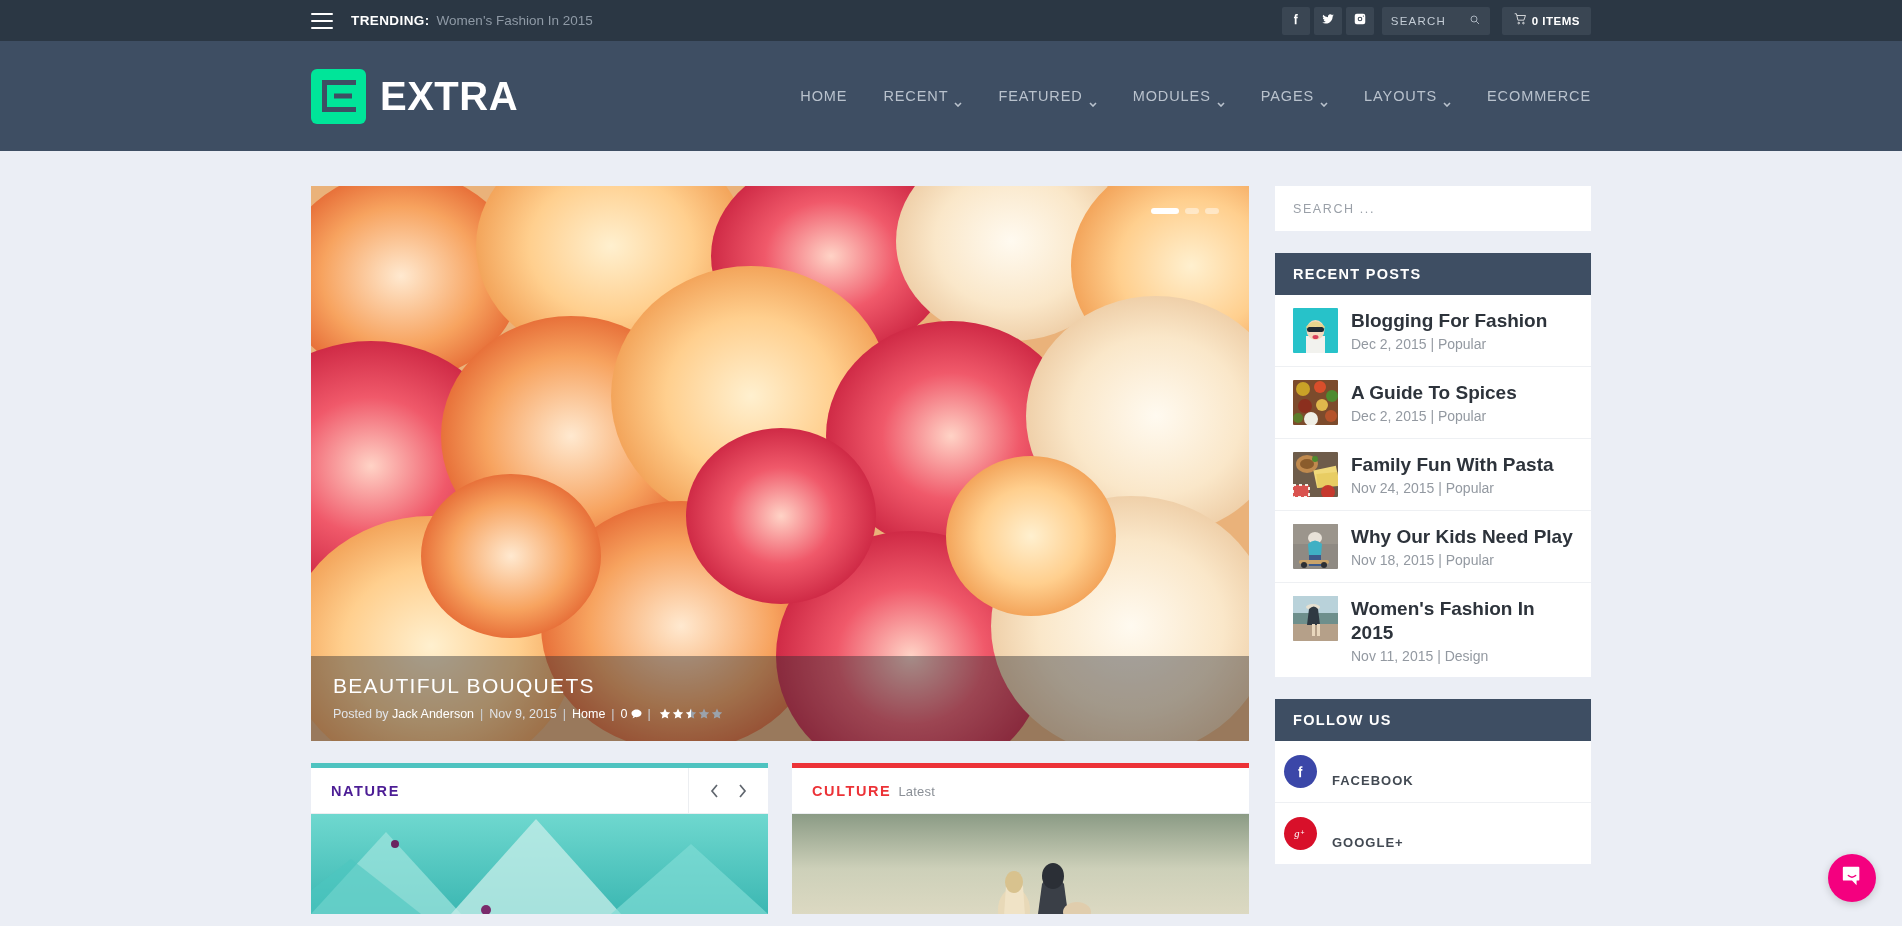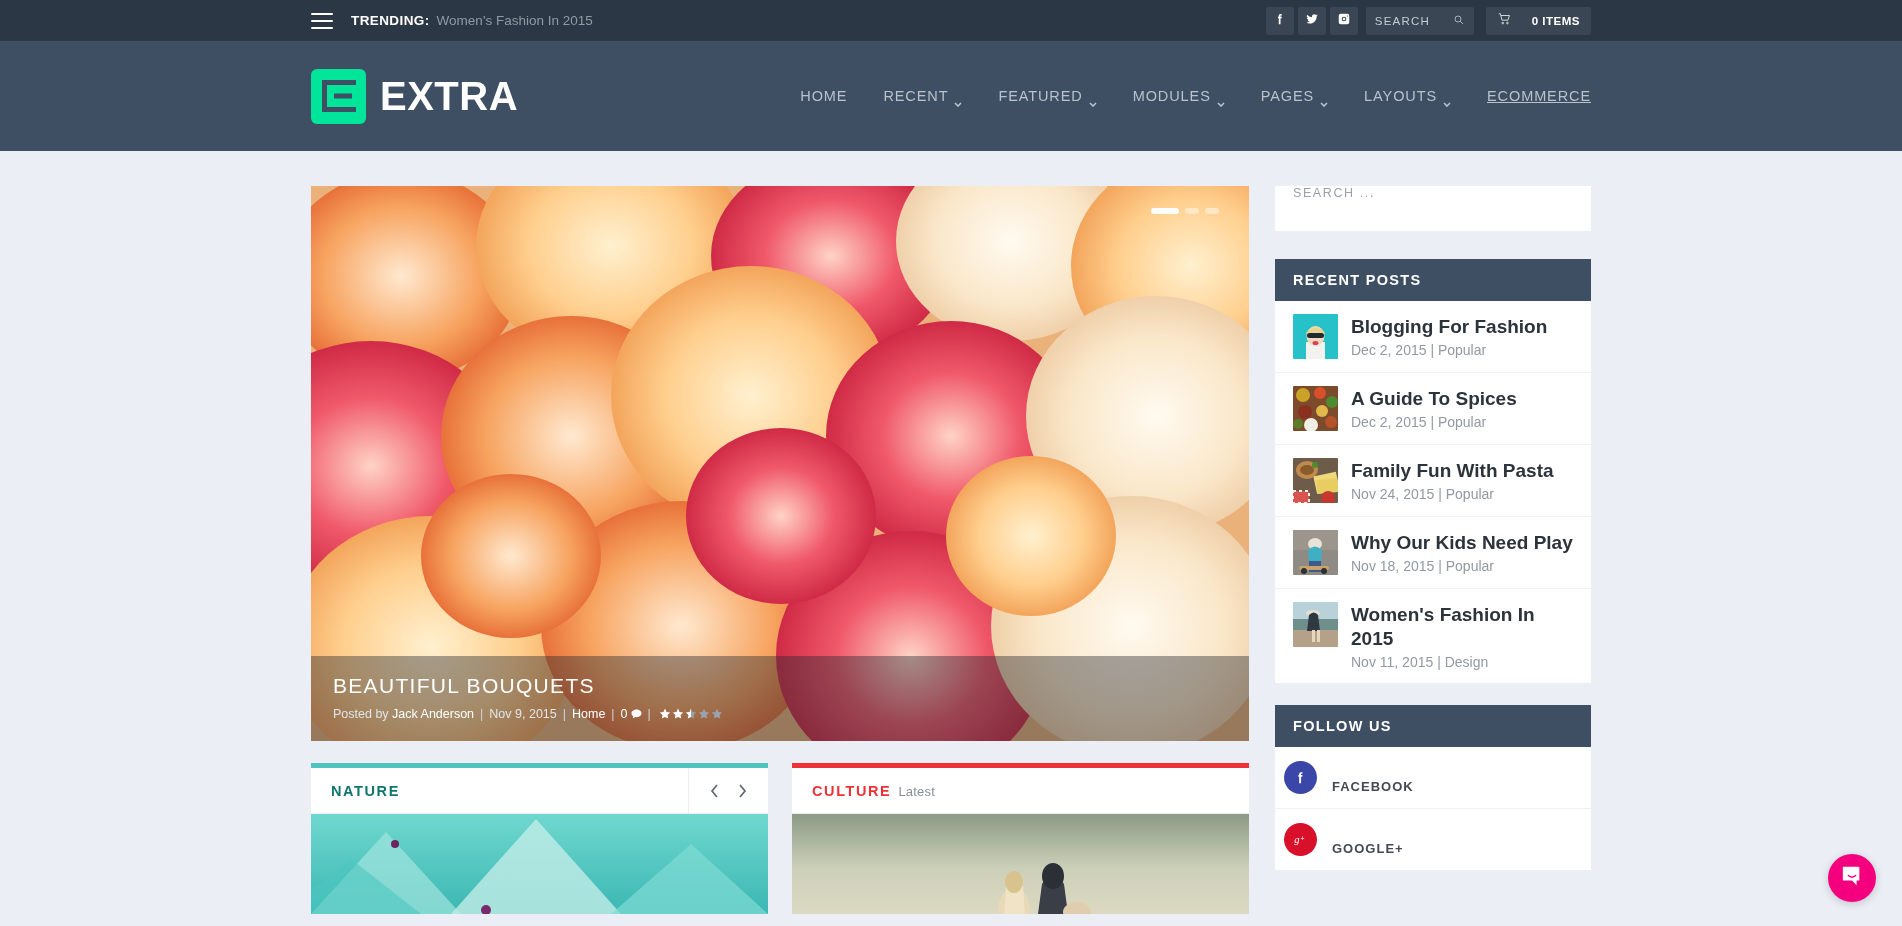--- a/index.html
+++ b/index.html
@@ -45,21 +45,21 @@
     width: 108px; height: 28px; background: #3a4653; border-radius: 2px;
     display: flex; align-items: center; justify-content: space-between;
     padding: 0 9px; margin-left: 4px; cursor: text;
   }
   .search-box .s-text {
     color: #c3ccd5; font-size: 11.5px; letter-spacing: 1.2px; font-weight: 500;
   }
   .search-box svg { width: 12px; height: 12px; stroke: #c3ccd5; fill: none; stroke-width: 1.6; }
   .cart-box {
     height: 28px; background: #3a4653; border-radius: 2px;
-    display: flex; align-items: center; gap: 20px;
+    display: flex; align-items: center; gap: 4px;
     padding: 0 11px; margin-left: 8px; cursor: pointer;
   }
   .cart-box svg { width: 15px; height: 14px; stroke: #ffffff; fill: none; stroke-width: 1.3; }
   .cart-box .c-text { color: #ffffff; font-size: 11.5px; font-weight: bold; letter-spacing: .5px; }
 
   
   .header { height: 110px; background: #3e4e63; }
   .header-inner {
     width: 1280px; margin: 0 auto; height: 110px;
     display: flex; align-items: center;
@@ -73,21 +73,21 @@
   .logo-text {
     color: #ffffff; font-size: 40px; font-weight: bold;
     letter-spacing: .5px; line-height: 1;
   }
   .nav { margin-left: auto; display: flex; align-items: center; gap: 0; }
   .nav-item {
     display: flex; align-items: center; gap: 6px;
     color: #b9c2cd; font-size: 14.5px; font-weight: 500;
     letter-spacing: .9px; padding: 0 18px; cursor: pointer;
   }
-  .nav-item:last-child { padding-right: 0; text-decoration: underline; }
+  .nav-item:last-child { padding-right: 0; }
   .nav-item .chev {
     width: 8px; height: 5px; display: block;
   }
   .nav-item .chev svg { width: 8px; height: 5px; stroke: #b9c2cd; fill: none; stroke-width: 1.6; }
 
   
   .page {
     width: 1280px; margin: 0 auto; padding-top: 35px;
     display: flex; gap: 26px; align-items: flex-start;
   }
@@ -142,22 +142,22 @@
     width: 80px; height: 46px; border-left: 1px solid #eceef1;
     display: flex; align-items: center; justify-content: center; gap: 14px;
   }
   .arrow-btn { width: 14px; height: 16px; cursor: pointer; display:flex; align-items:center; justify-content:center;}
   .arrow-btn svg { width: 9px; height: 14px; stroke: #60666e; fill: none; stroke-width: 1.7; }
   .module-img { height: 100px; overflow: hidden; position: relative; }
 
   
   .side-search {
     background: #ffffff; height: 45px;
-    display: flex; padding: 0 18px;
-    cursor: text; margin-bottom: 28px;
+    display: flex; align-items: center; padding: 0 18px;
+    cursor: text; margin-bottom: 22px;
   }
   .side-search .ph {
     color: #9aa0a8; font-size: 12.5px; letter-spacing: 1.6px;
   }
   .widget { background: #ffffff; margin-bottom: 22px; }
   .widget-head {
     background: #3e4e63; height: 42px; display: flex; align-items: center;
     padding: 0 18px;
   }
   .widget-head .wt {
@@ -414,21 +414,21 @@
         </div>
       </div>
     </div>
 
     <div class="modules">
 
       <div class="module">
         <div class="module-topbar" style="background:#4ec3c0"></div>
         <div class="module-head">
           <div class="module-title-wrap">
-            <span class="module-title" style="color:#0f766e">NATURE</span>
+            <span class="module-title" style="color:#4c1d95">NATURE</span>
           </div>
           <div class="module-arrows">
             <span class="arrow-btn">
                 <svg viewBox="0 0 9 14">
                   <polyline points="7,1 2,7 7,13"></polyline>
                 </svg>
               </span>
             <span class="arrow-btn">
                 <svg viewBox="0 0 9 14">
                   <polyline points="2,1 7,7 2,13"></polyline>

